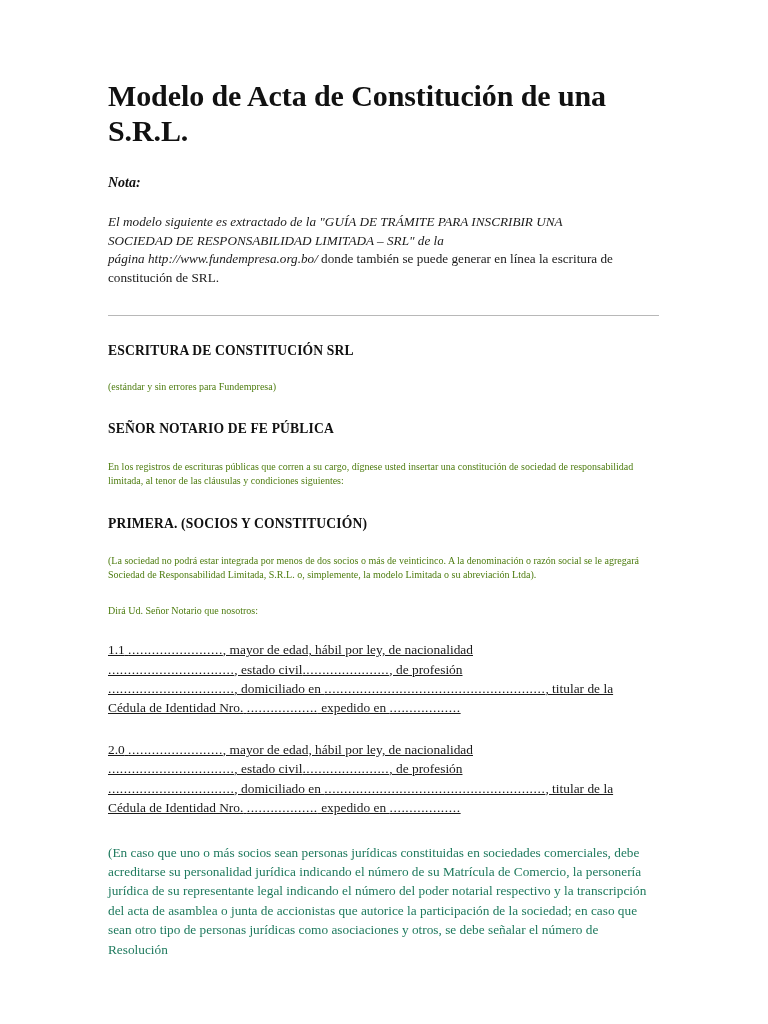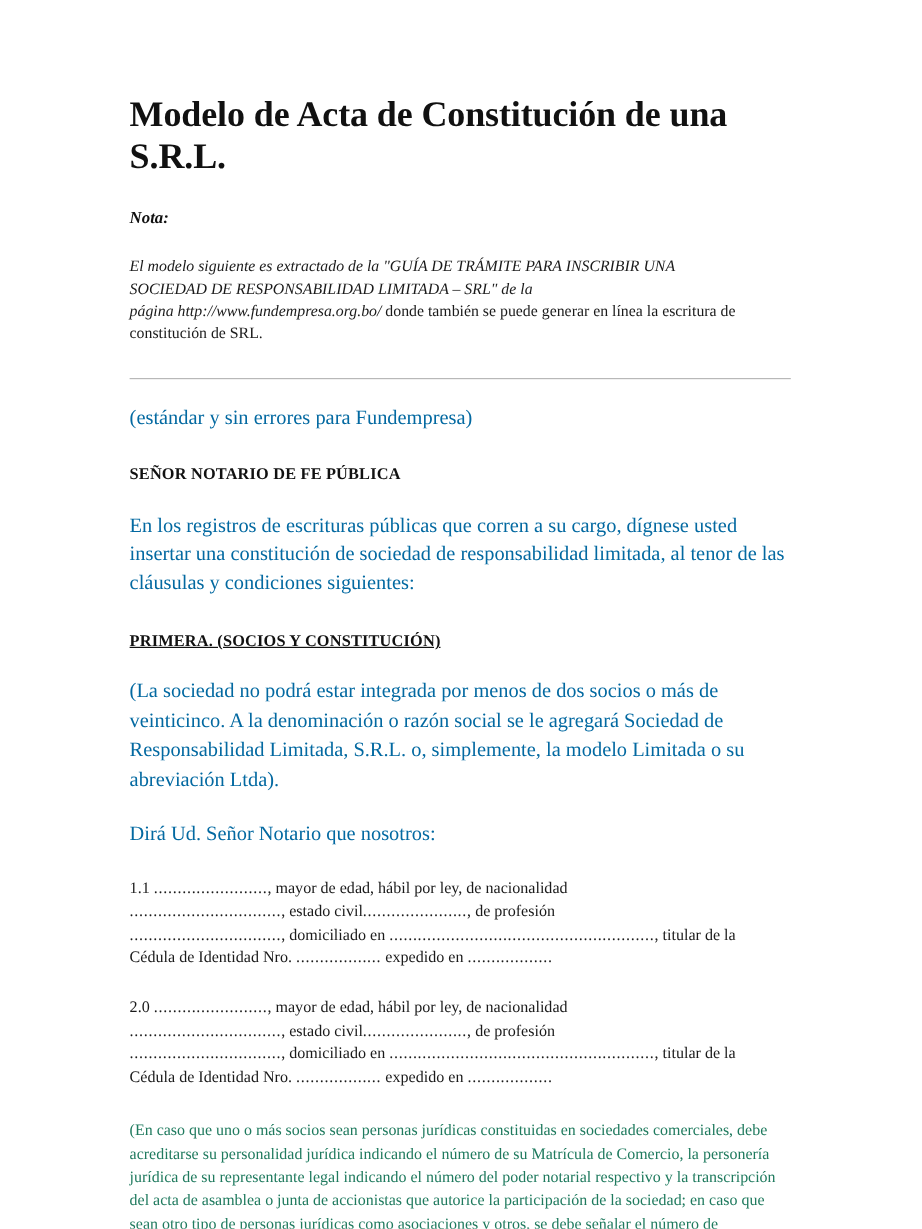--- a/index.html
+++ b/index.html
@@ -79,37 +79,38 @@
   .heading {
     font-size: 13.6px;
     font-weight: bold;
     line-height: 1.35;
     color: #111111;
     margin: 26px 0 0 0;
     letter-spacing: 0.15px;
   }
 
   .para {
-    font-size: 17px;
+    font-size: 10px;
     line-height: 1.44;
-    color: #0369a1;
+    color: #4d7c0f;
     margin: 21px 0 0 0;
     max-width: 552px;
   }
 
   .para.tight {
     margin-top: 20px;
   }
 
   .fill-block {
     font-size: 13.4px;
     line-height: 1.45;
     color: #1a1a1a;
     margin: 22px 0 0 0;
     max-width: 552px;
+    text-decoration: underline;
   }
 
   .green-note {
     font-size: 13.3px;
     line-height: 1.46;
     margin: 25px 0 0 0;
     max-width: 552px;
   }
 
   .dots {
@@ -127,28 +128,29 @@
   <p class="nota-label">Nota:</p>
 
   <p class="nota-body">
     <span>El modelo siguiente es extractado de la  "GUÍA DE TRÁMITE PARA INSCRIBIR UNA</span><br>
     <span>SOCIEDAD DE RESPONSABILIDAD LIMITADA – SRL"  de la</span><br>
     <span class="url">página </span><span class="url">http://www.fundempresa.org.bo/</span><span class="roman"> donde también se puede generar en línea la escritura de constitución de SRL.</span>
   </p>
 
   <hr class="divider" style="border-top-color: rgb(184, 184, 184);">
 
+  <p class="heading" style="color: rgb(17, 17, 17);">ESCRITURA DE CONSTITUCIÓN SRL</p>
 
   <p class="para tight">(estándar y sin errores para Fundempresa)</p>
 
   <p class="heading" style="color: rgb(17, 17, 17);">SEÑOR NOTARIO DE FE PÚBLICA</p>
 
   <p class="para">En los registros de escrituras públicas que corren a su cargo, dígnese usted insertar una constitución de sociedad de responsabilidad limitada, al tenor de las cláusulas y condiciones siguientes:</p>
 
-  <p class="heading" style="color: rgb(17, 17, 17); text-decoration: underline;">PRIMERA. (SOCIOS Y CONSTITUCIÓN)</p>
+  <p class="heading" style="color: rgb(17, 17, 17);">PRIMERA. (SOCIOS Y CONSTITUCIÓN)</p>
 
   <p class="para">(La sociedad no podrá estar integrada por menos de dos socios o más de veinticinco. A la denominación o razón social se le agregará Sociedad de Responsabilidad Limitada, S.R.L. o, simplemente, la modelo Limitada o su abreviación Ltda).</p>
 
   <p class="para">Dirá Ud. Señor Notario que nosotros:</p>
 
   <p class="fill-block">
     <span>1.1</span>
     <span class="dots">........................</span><span>, mayor de edad, hábil por ley, de nacionalidad</span><br>
     <span class="dots">................................</span><span>, estado civil</span><span class="dots">......................</span><span>, de profesión</span><br>
     <span class="dots">................................</span><span>, domiciliado en </span><span class="dots">........................................................</span><span>, titular de la</span><br>

